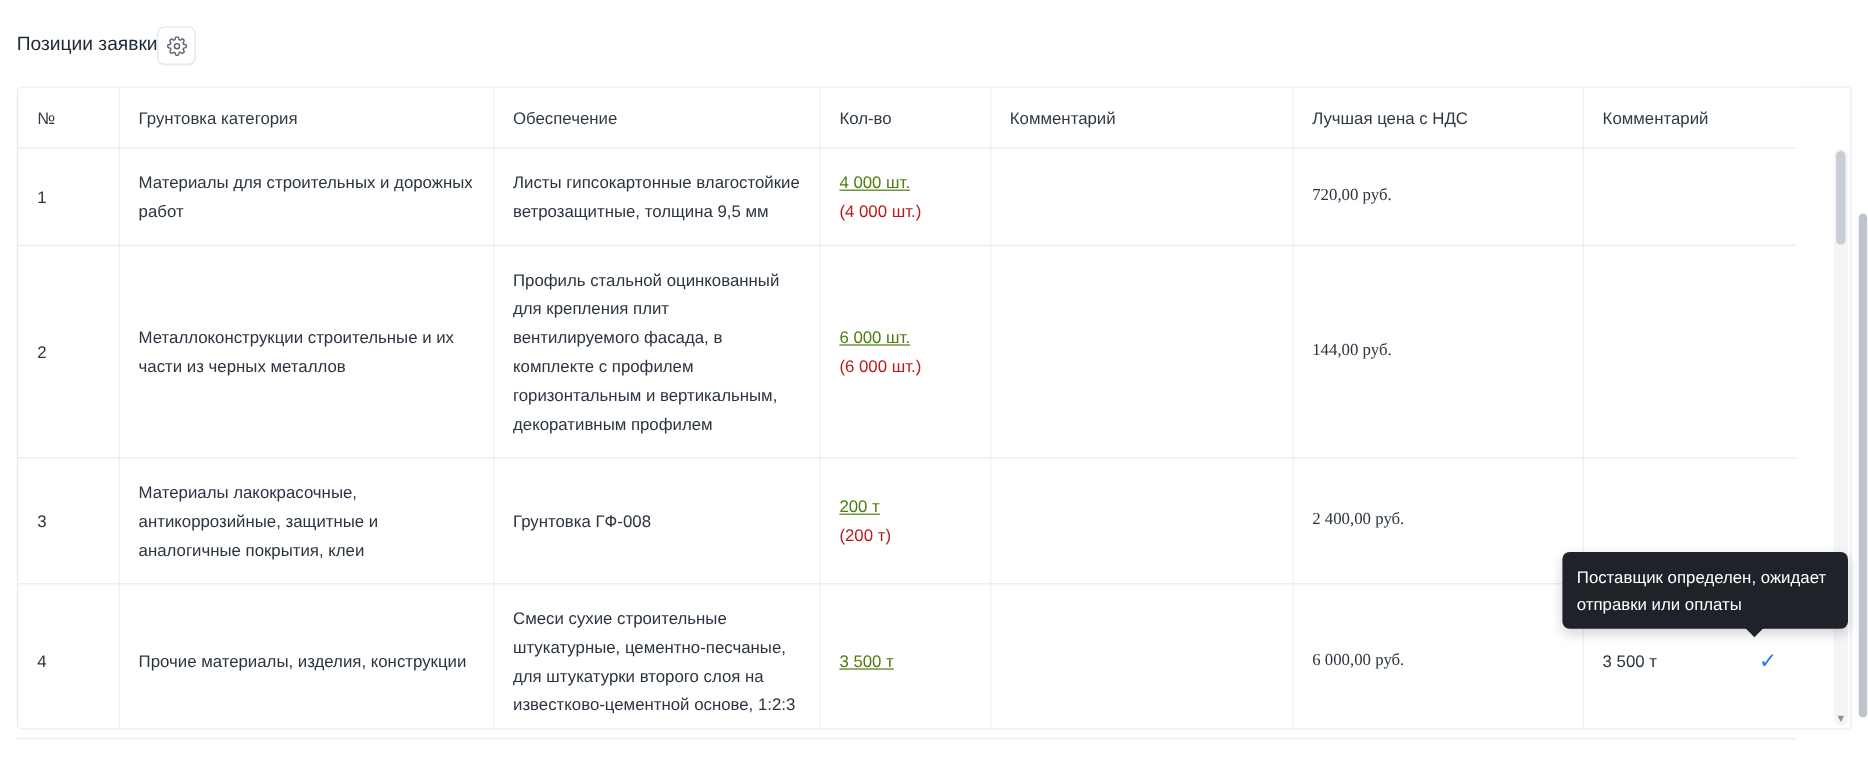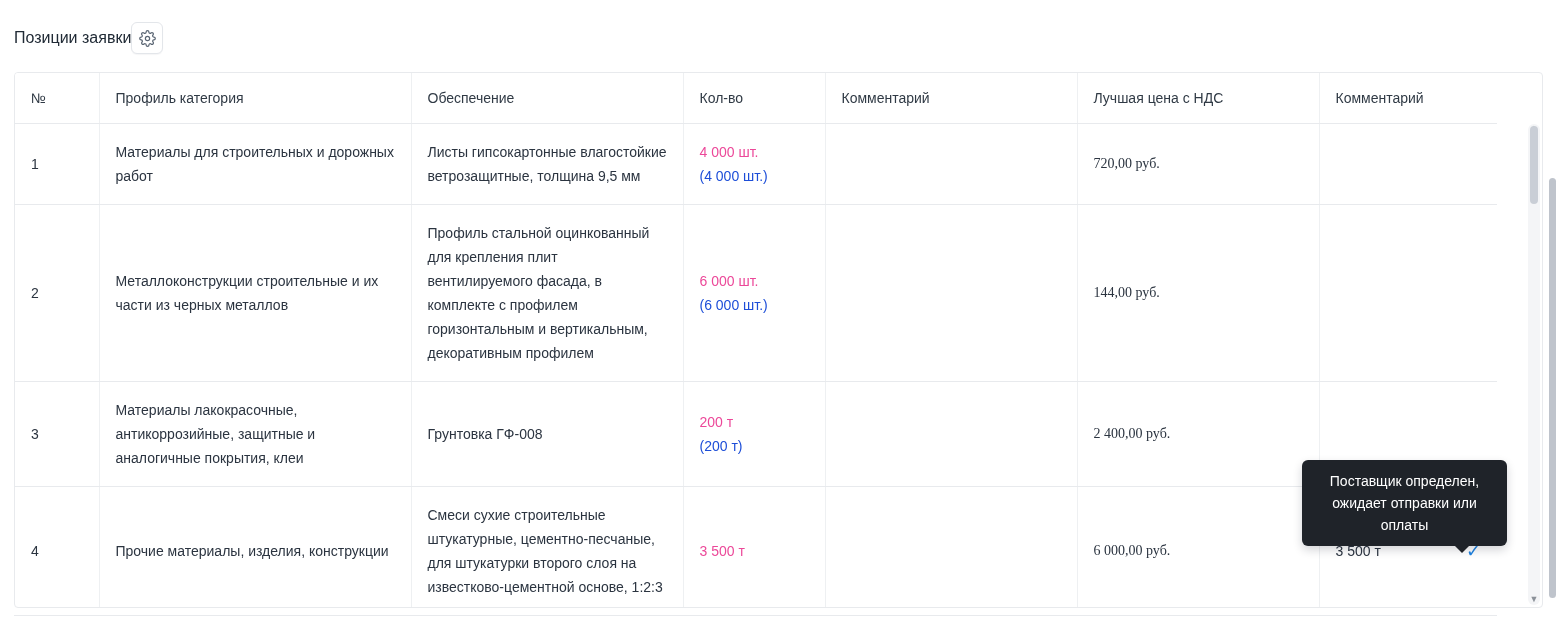--- a/index.html
+++ b/index.html
@@ -84,22 +84,22 @@
   table.grid th:last-child, table.grid td:last-child { border-right: none; }
   .col-num   { width: 84px; }
   .col-cat   { width: 312px; }
   .col-name  { width: 272px; }
   .col-qty   { width: 142px; }
   .col-comm  { width: 252px; }
   .col-price { width: 242px; }
   .col-sec   { width: 178px; }
 
   .num-cell { color: #2b3440; }
-  .qty-main { color: #ec4899; display: block; }
-  .qty-sub  { color: #1d4ed8; display: block; }
+  .qty-main { color: #4d7c0f; display: block; text-decoration: underline; }
+  .qty-sub  { color: #b91c1c; display: block; }
   .price { color: #1f82e0; font-family: Liberation Serif, serif; }
   .sec-cell {
     display: flex;
     align-items: center;
     justify-content: space-between;
     gap: 8px;
   }
   .check {
     color: #1f82e0;
     font-size: 18px;
@@ -155,29 +155,28 @@
     height: 420px;
     background: #bfc4cc;
     border-radius: 4px;
   }
 
   
   .tooltip {
     position: absolute;
     left: 1302px;
     top: 460px;
-    width: 205px;
+    width: 238px;
     background: #1f2329;
     color: #ffffff;
     border-radius: 6px;
     padding: 10px 12px;
     font-size: 14px;
     line-height: 22px;
     box-shadow: 0 4px 10px rgba(16,24,40,.18);
-    text-align: center;
   }
   .tooltip:after {
     content: "";
     position: absolute;
     left: 152px;
     bottom: -7px;
     width: 0;
     height: 0;
     border-left: 8px solid transparent;
     border-right: 8px solid transparent;
@@ -214,21 +213,21 @@
         <col class="col-cat">
         <col class="col-name">
         <col class="col-qty">
       <col class="col-comm">
         <col class="col-price">
         <col class="col-sec">
     </colgroup>
     <thead>
       <tr>
         <th>№</th>
-        <th>Профиль категория</th>
+        <th>Грунтовка категория</th>
         <th>Обеспечение</th>
         <th>Кол-во</th>
         <th>Комментарий</th>
         <th>Лучшая цена с НДС</th>
         <th>Комментарий</th>
       </tr>
     </thead>
     <tbody>
       <tr>
         <td class="num-cell">1</td>

